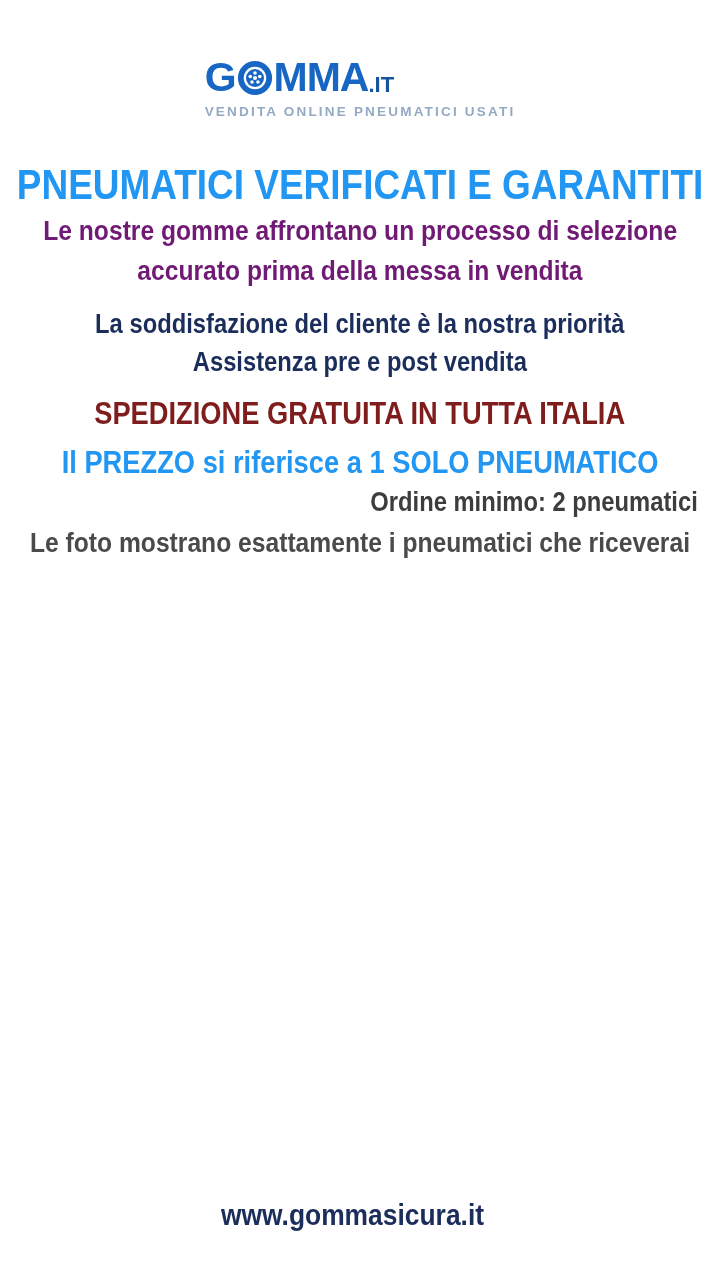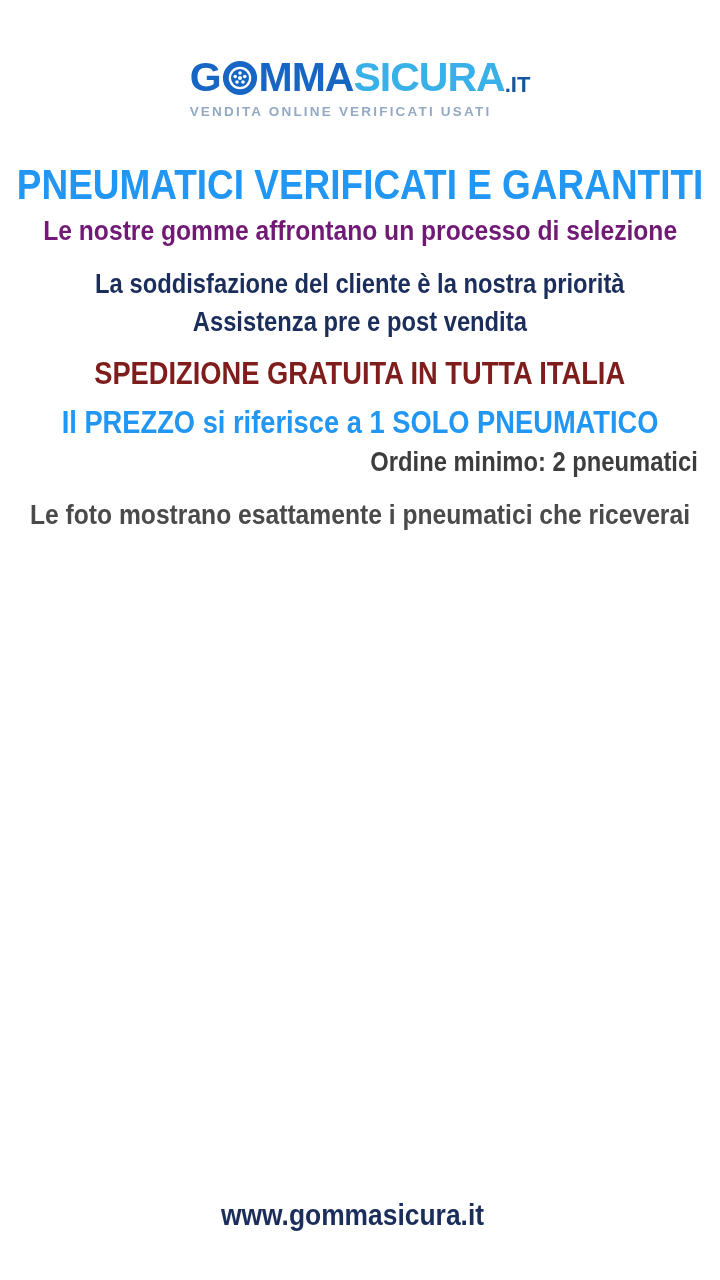--- a/index.html
+++ b/index.html
@@ -30,21 +30,21 @@
     color:#93a9c4;
   }
 
   
   .hero-title{margin:42px 0 0 0;font-size:42px;line-height:48px;color:#2196f3;font-weight:bold;}
   .hero-sub{margin-top:2px;font-size:28px;line-height:40px;color:#701a75;}
   .benefits{margin-top:14px;font-size:27px;line-height:38px;color:#1b2d5b;}
   .shipping{margin-top:12px;font-size:31px;line-height:42px;color:#7f1d1d;}
   .price-highlight{margin-top:8px;font-size:31px;line-height:40px;color:#2196f3;}
   .min-order{font-size:27px;line-height:38px;color:#3d3d3d;justify-content:flex-end;}
-  .photos-note{margin-top:14px;font-size:28px;line-height:40px;color:#4a4a4a;}
+  .photos-note{margin-top:2px;font-size:28px;line-height:40px;color:#4a4a4a;}
 
   .footer-url{
     position:absolute;top:1198px;left:0;right:16px;
     font-size:30px;color:#1b2d5b;
   }
 </style>
 </head>
 <body>
 
 <div class="page">
@@ -57,33 +57,35 @@
         <circle cx="20" cy="20" r="12.5" fill="#ffffff"></circle>
         <circle cx="20" cy="20" r="10" fill="#1766c4"></circle>
         <circle cx="20" cy="20" r="2.3" fill="#ffffff"></circle>
         <circle cx="20" cy="14.4" r="2" fill="#ffffff"></circle>
         <circle cx="25.3" cy="18.3" r="2" fill="#ffffff"></circle>
         <circle cx="23.3" cy="24.5" r="2" fill="#ffffff"></circle>
         <circle cx="16.7" cy="24.5" r="2" fill="#ffffff"></circle>
         <circle cx="14.7" cy="18.3" r="2" fill="#ffffff"></circle>
       </svg>
       <span class="logo-seg logo-dark">MMA</span>
-      <span class="logo-seg logo-light">SICURA</span>
       <span class="logo-seg logo-domain">.IT</span>
     </div>
-    <div class="tagline">VENDITA ONLINE VERIFICATI USATI</div>
+    <div class="tagline">VENDITA ONLINE PNEUMATICI USATI</div>
   </header>
 
   <h1 class="hero-title center-clip">
     <span class="cond">PNEUMATICI VERIFICATI E GARANTITI</span>
   </h1>
 
   <div class="hero-sub">
     <div class="center-clip">
         <span class="cond">Le nostre gomme affrontano un processo di selezione</span>
+      </div>
+    <div class="center-clip">
+        <span class="cond">accurato prima della messa in vendita</span>
       </div>
   </div>
 
   <div class="benefits">
     <div class="center-clip">
         <span class="cond">La soddisfazione del cliente è la nostra priorità</span>
       </div>
     <div class="center-clip">
         <span class="cond">Assistenza pre e post vendita</span>
       </div>

